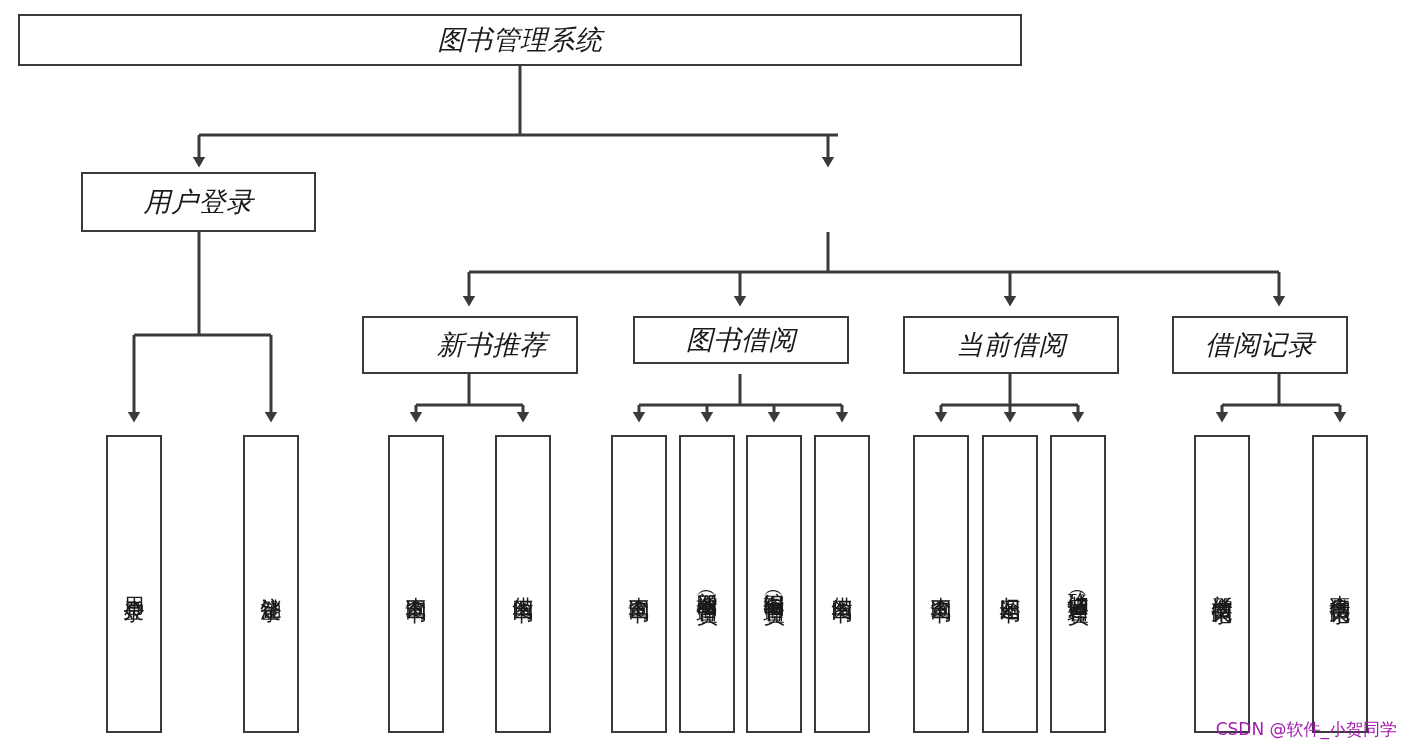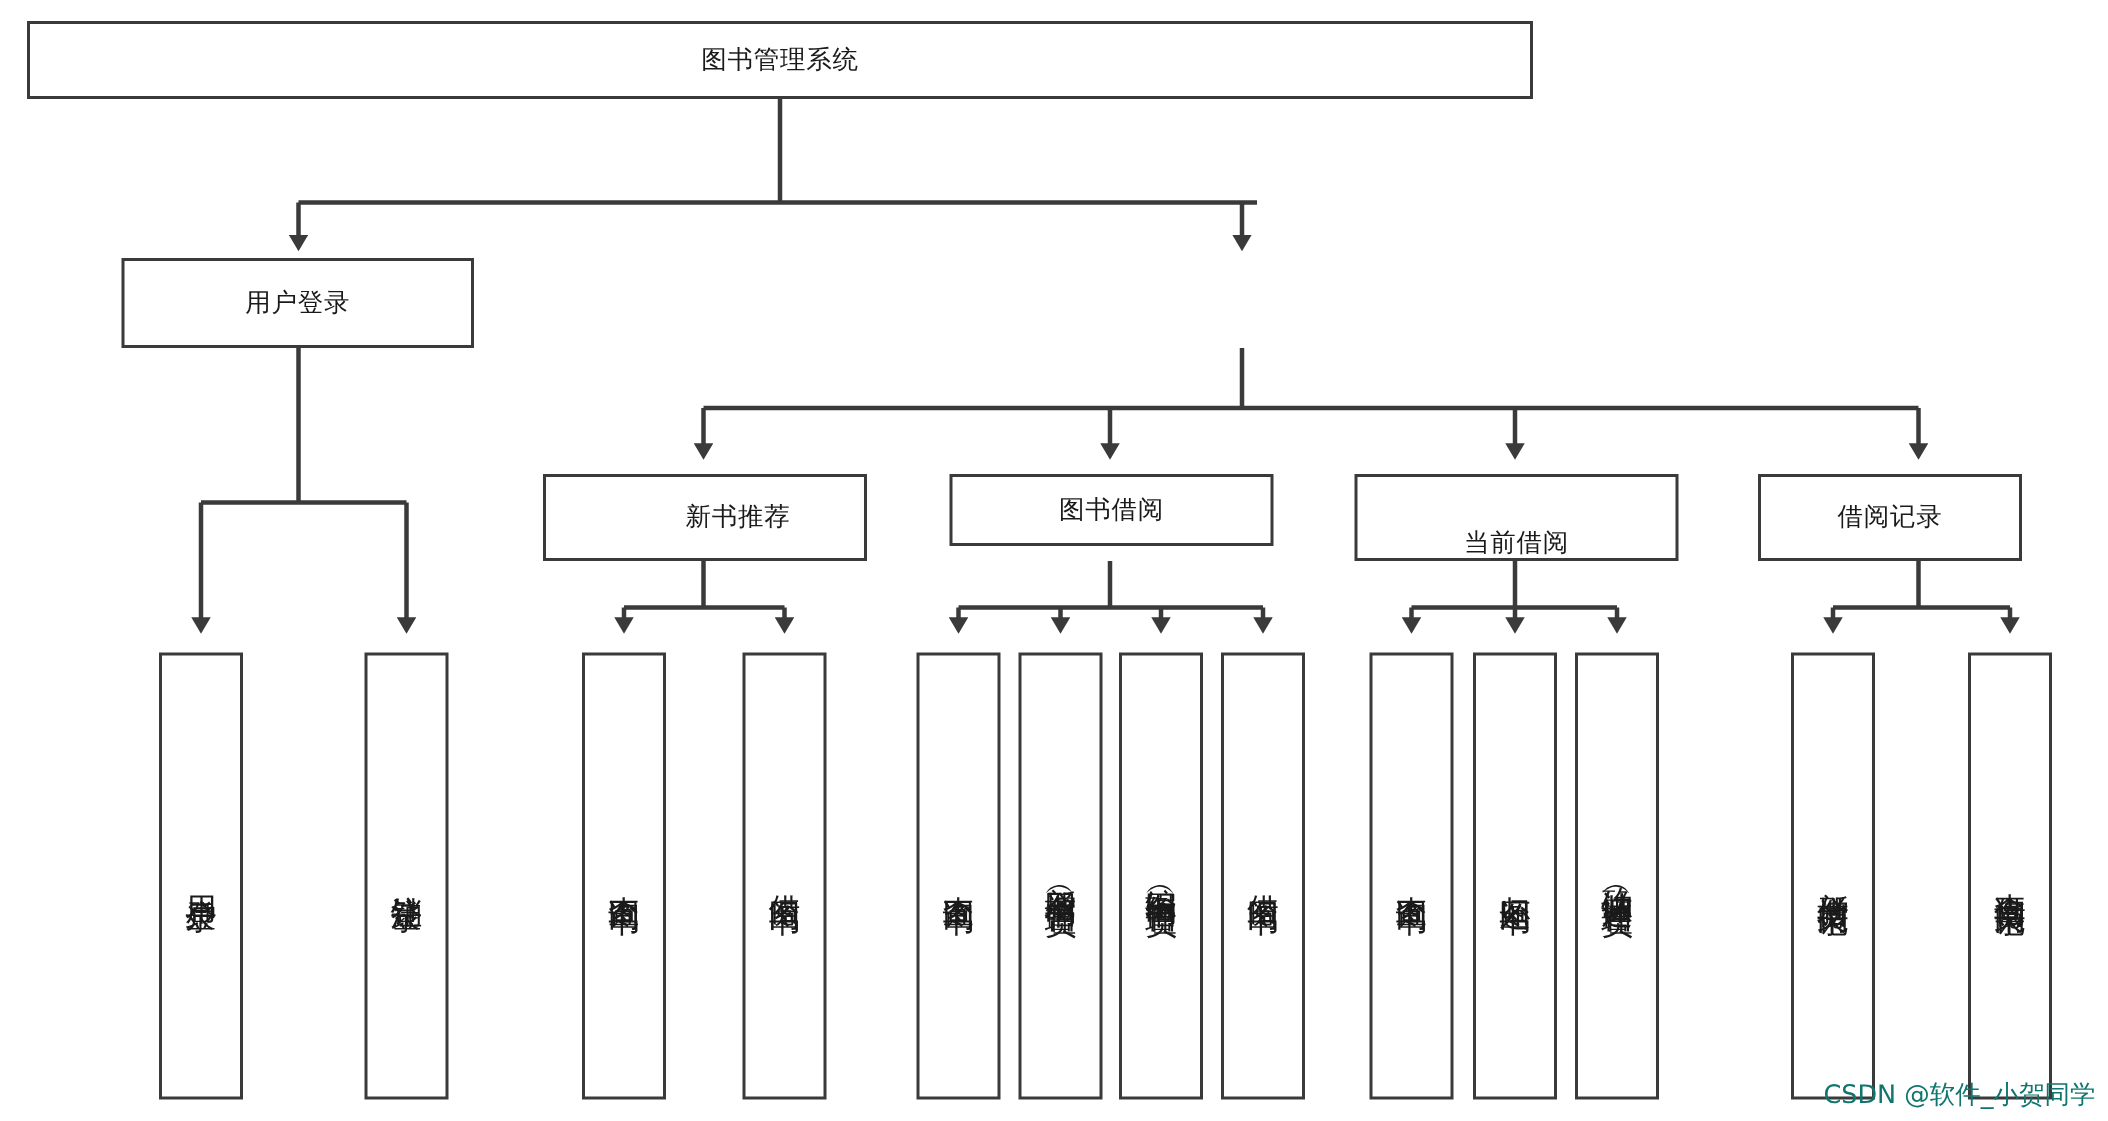--- a/index.html
+++ b/index.html
@@ -36,43 +36,44 @@
     color: #1a1a1a;
     z-index: 2;
   }
   .node-label {
     display: block;
     text-align: center;
     line-height: 1.18;
     letter-spacing: 0.5px;
   }
   .node.horizontal .node-label {
-    font-size: 17px;
+    font-size: 27px;
     white-space: nowrap;
+    font-style: italic;
   }
   .node.vertical {
     align-items: center;
     justify-content: center;
     padding: 6px 2px;
   }
   .node.vertical .node-label {
     writing-mode: vertical-rl;
     text-orientation: upright;
     font-size: 21px;
     line-height: 1.05;
     letter-spacing: 2px;
     white-space: nowrap;
     max-height: 100%;
   }
   #watermark {
     position: absolute;
     right: 8px;
     bottom: 6px;
     font-size: 17px;
-    color: #0f766e;
+    color: #a21caf;
     white-space: nowrap;
     z-index: 5;
     font-family: "DejaVu Sans", "Liberation Sans", sans-serif;
   }
 </style>
 </head>
 <body>
 
 <div id="diagram-root">
 
@@ -135,21 +136,21 @@
   <div class="node horizontal" style="left:81px; top:172px; width:235px; height:60px;">
     <span class="node-label">用户登录</span>
   </div>
 
   <div class="node horizontal" style="left:362px; top:316px; width:216px; height:58px;padding-left:44px;">
     <span class="node-label">新书推荐</span>
   </div>
   <div class="node horizontal" style="left:633px; top:316px; width:216px; height:48px;">
     <span class="node-label">图书借阅</span>
   </div>
-  <div class="node horizontal" style="left:903px; top:316px; width:216px; height:58px;align-items:flex-end;">
+  <div class="node horizontal" style="left:903px; top:316px; width:216px; height:58px;">
     <span class="node-label">当前借阅</span>
   </div>
   <div class="node horizontal" style="left:1172px; top:316px; width:176px; height:58px;">
     <span class="node-label">借阅记录</span>
   </div>
 
   <div class="node vertical" style="left:106px; top:435px; width:56px; height:298px;">
     <span class="node-label">用户登录</span>
   </div>
   <div class="node vertical" style="left:243px; top:435px; width:56px; height:298px;">

